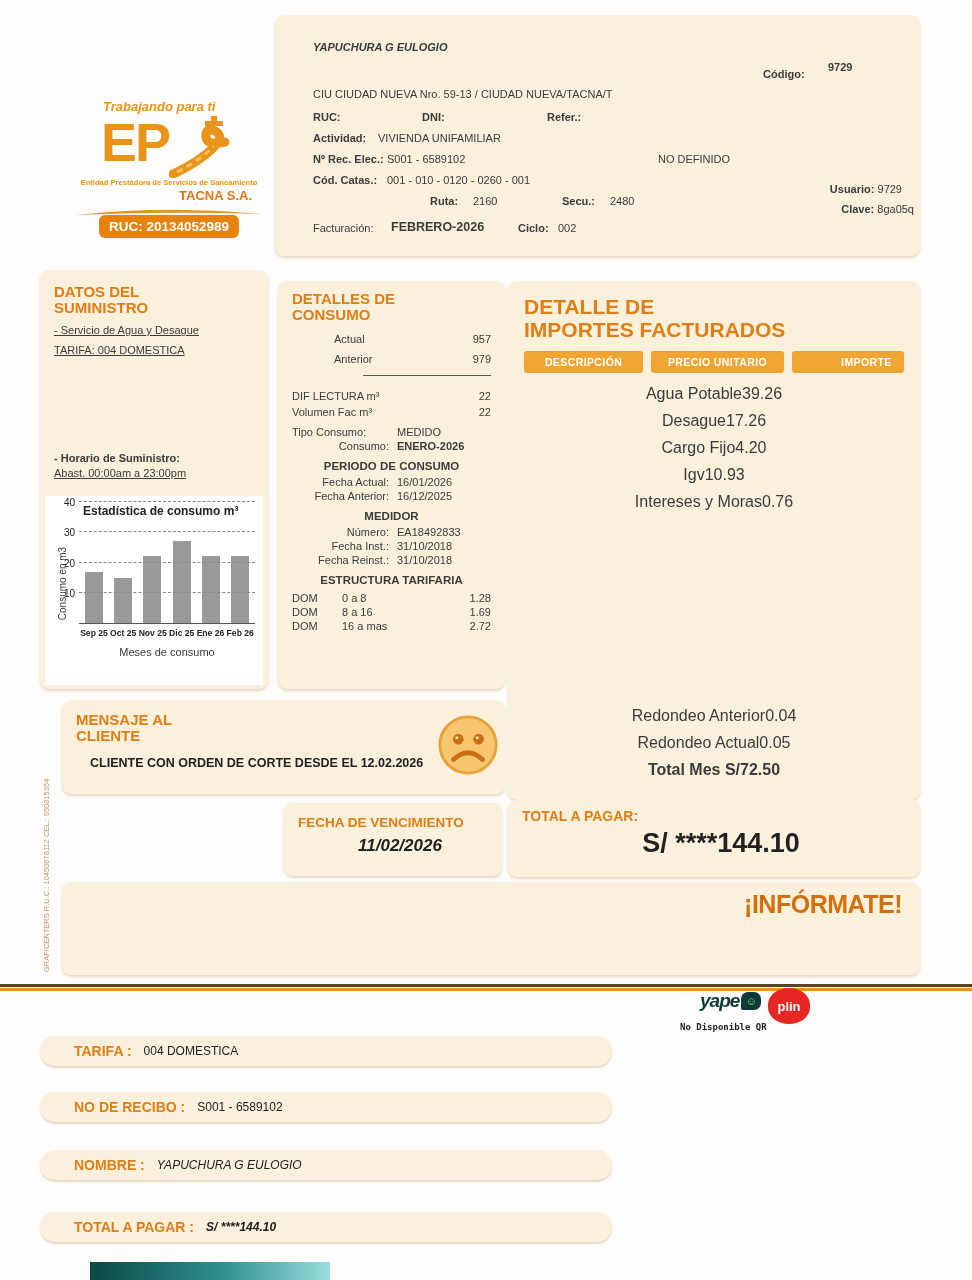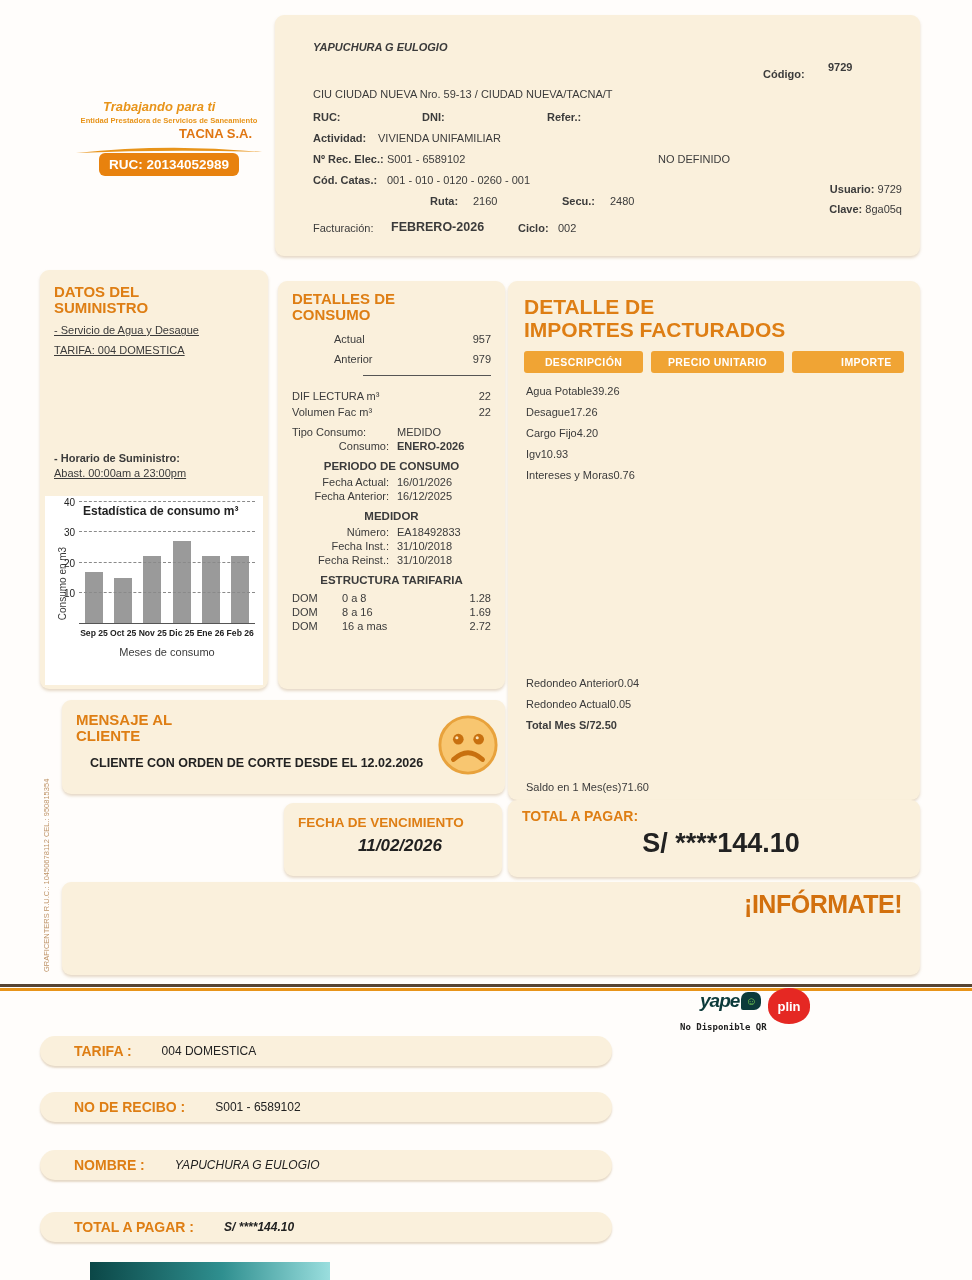--- a/index.html
+++ b/index.html
@@ -57,21 +57,21 @@
   .meter-row .ml { width:105px; text-align:right; padding-right:8px; }
   .ctr { text-align:center; font-weight:bold; font-size:11.5px; margin-top:8px; }
   .tline { border-top:1px solid #555; width:128px; margin:10px 14px 6px auto; }
 
   
   #importes-box { left:508px; top:281px; width:412px; height:519px; padding:14px 16px 0 16px; }
   .imp-title { font-size:21px; font-weight:bold; color:#de7e14; line-height:1.1; }
   .chips { display:flex; gap:8px; margin-top:10px; }
   .chip { background:#f0a434; color:#fff; font-weight:bold; font-size:10.5px; text-align:center; padding:5px 0; border-radius:3px; letter-spacing:.4px; }
   .chip.c1 { width:122px; } .chip.c2 { width:136px; } .chip.c3 { width:114px;padding-left:37px; }
-  .imp-row { display:flex; justify-content:flex-start; font-size:11px; margin-top:9px; padding:0 2px; }
+  .imp-row { display:flex; justify-content:center; font-size:16px; margin-top:9px; padding:0 2px; }
   .imp-row.bold { font-weight:bold; }
 
   
   #mensaje-box { left:62px; top:700px; width:443px; height:94px; padding:12px 0 0 14px; }
   .msg-text { font-size:12.5px; font-weight:bold; color:#222; margin-top:12px; padding-left:14px; }
   #sadface { position:absolute; right:6px; top:14px; }
 
   
   #emision-box { left:62px; top:803px; width:214px; height:73px; padding:12px 0 0 14px; }
   #vencimiento-box { left:284px; top:803px; width:218px; height:73px; padding:12px 0 0 14px; }
@@ -87,37 +87,47 @@
 
   
   #divider { position:absolute; left:0; top:984px; width:972px; height:7px; border-top:3px solid #564433; border-bottom:3px solid #e8941a; }
   #yape-logo { position:absolute; left:700px; top:990px; display:flex; align-items:center; }
   .yape-text { font-size:19px; font-weight:bold; font-style:italic; color:#0c3a3a; letter-spacing:-1px; }
   .yape-bubble { width:20px; height:18px; background:#0c3a3a; border-radius:7px 7px 7px 2px; margin-left:2px; display:flex; align-items:center; justify-content:center; color:#7ed957; font-size:11px; font-weight:bold; }
   #plin-logo { position:absolute; left:768px; top:988px; width:42px; height:36px; background:#e52823; border-radius:50%/46%; display:flex; align-items:center; justify-content:center; color:#fff; font-weight:bold; font-size:13px; }
   #qr-note { position:absolute; left:680px; top:1022px; font-family:"DejaVu Sans Mono", monospace; font-size:9px; font-weight:bold; color:#222; }
 
   
-  .sum-bar { position:absolute; left:40px; width:572px; height:30px; background:#faf0dc; border-radius:15px; box-shadow:0 2px 2px rgba(180,150,100,.35); display:flex; align-items:center; padding-left:34px;gap:18px; }
+  .sum-bar { position:absolute; left:40px; width:572px; height:30px; background:#faf0dc; border-radius:15px; box-shadow:0 2px 2px rgba(180,150,100,.35); display:flex; align-items:center; padding-left:34px; }
   .sum-label { font-size:14px; font-weight:bold; color:#de7e14; margin-right:12px; }
   .sum-value { font-size:12px; color:#222; }
   .sum-value.italic { font-style:italic; }
   .sum-value.bold-italic { font-style:italic; font-weight:bold; }
 
   
   #print-credit { position:absolute; left:42px; top:972px; transform:rotate(-90deg); transform-origin:0 0; font-size:7.5px; color:#bf9468; white-space:nowrap; }
   #bottom-bar { position:absolute; left:90px; top:1262px; width:240px; height:18px; background:linear-gradient(90deg,#0b4747,#2f8f8f 55%,#9adede); }
 </style>
 </head>
 <body>
 
 <div id="page">
 
   <div id="logo-block">
     <div class="logo-tagline">Trabajando para ti</div>
+    <div class="logo-row">
+      <span class="logo-ep">EP</span>
+      <span>
+        <svg width="68" height="64" viewBox="0 0 68 64">
+          <path d="M42 2 h6 v5 h6 v5 h-18 v-5 h6 z" fill="#e8941a"></path>
+          <path d="M4 60 Q30 48 44 34 Q56 22 46 17 Q36 13 37 23 Q38 32 56 28" stroke="#e8941a" stroke-width="9" fill="none" stroke-linecap="round"></path>
+          <path d="M8 58 Q32 46 45 32" stroke="#f6c35e" stroke-width="3" fill="none" stroke-dasharray="6 5"></path>
+        </svg>
+      </span>
+    </div>
     <div class="logo-sub">Entidad Prestadora de Servicios de Saneamiento</div>
     <div class="logo-company">TACNA S.A.</div>
     <div class="logo-swoosh">
       <svg width="190" height="8" viewBox="0 0 190 8">
           <path d="M2 6 Q95 -4 188 5 Q95 2 2 6 z" fill="#e8941a"></path>
         </svg>
     </div>
     <div class="ruc-badge">RUC: 20134052989</div>
   </div>
 
@@ -137,21 +147,21 @@
     <div class="abs lbl" style="left:38px;top:159px;">Cód. Catas.:</div>
     <div class="abs" style="left:112px;top:159px;">001 - 010 - 0120 - 0260 - 001</div>
     <div class="abs lbl" style="left:155px;top:180px;">Ruta:</div>
     <div class="abs" style="left:198px;top:180px;">2160</div>
     <div class="abs lbl" style="left:287px;top:180px;">Secu.:</div>
     <div class="abs" style="left:335px;top:180px;">2480</div>
     <div class="abs" style="right:18px;top:168px;">
       <span class="lbl">Usuario:</span>
       <span>9729</span>
     </div>
-    <div class="abs" style="right:18px;top:188px;">
+    <div class="abs" style="right:6px;top:188px;">
       <span class="lbl">Clave:</span>
       <span>8ga05q</span>
     </div>
     <div class="abs" style="left:38px;top:207px;">Facturación:</div>
     <div class="abs" style="left:116px;top:205px;font-weight:bold;font-size:12.5px;">FEBRERO-2026</div>
     <div class="abs lbl" style="left:243px;top:207px;">Ciclo:</div>
     <div class="abs" style="left:283px;top:207px;">002</div>
   </div>
 
   <div id="datos-box" class="card">

